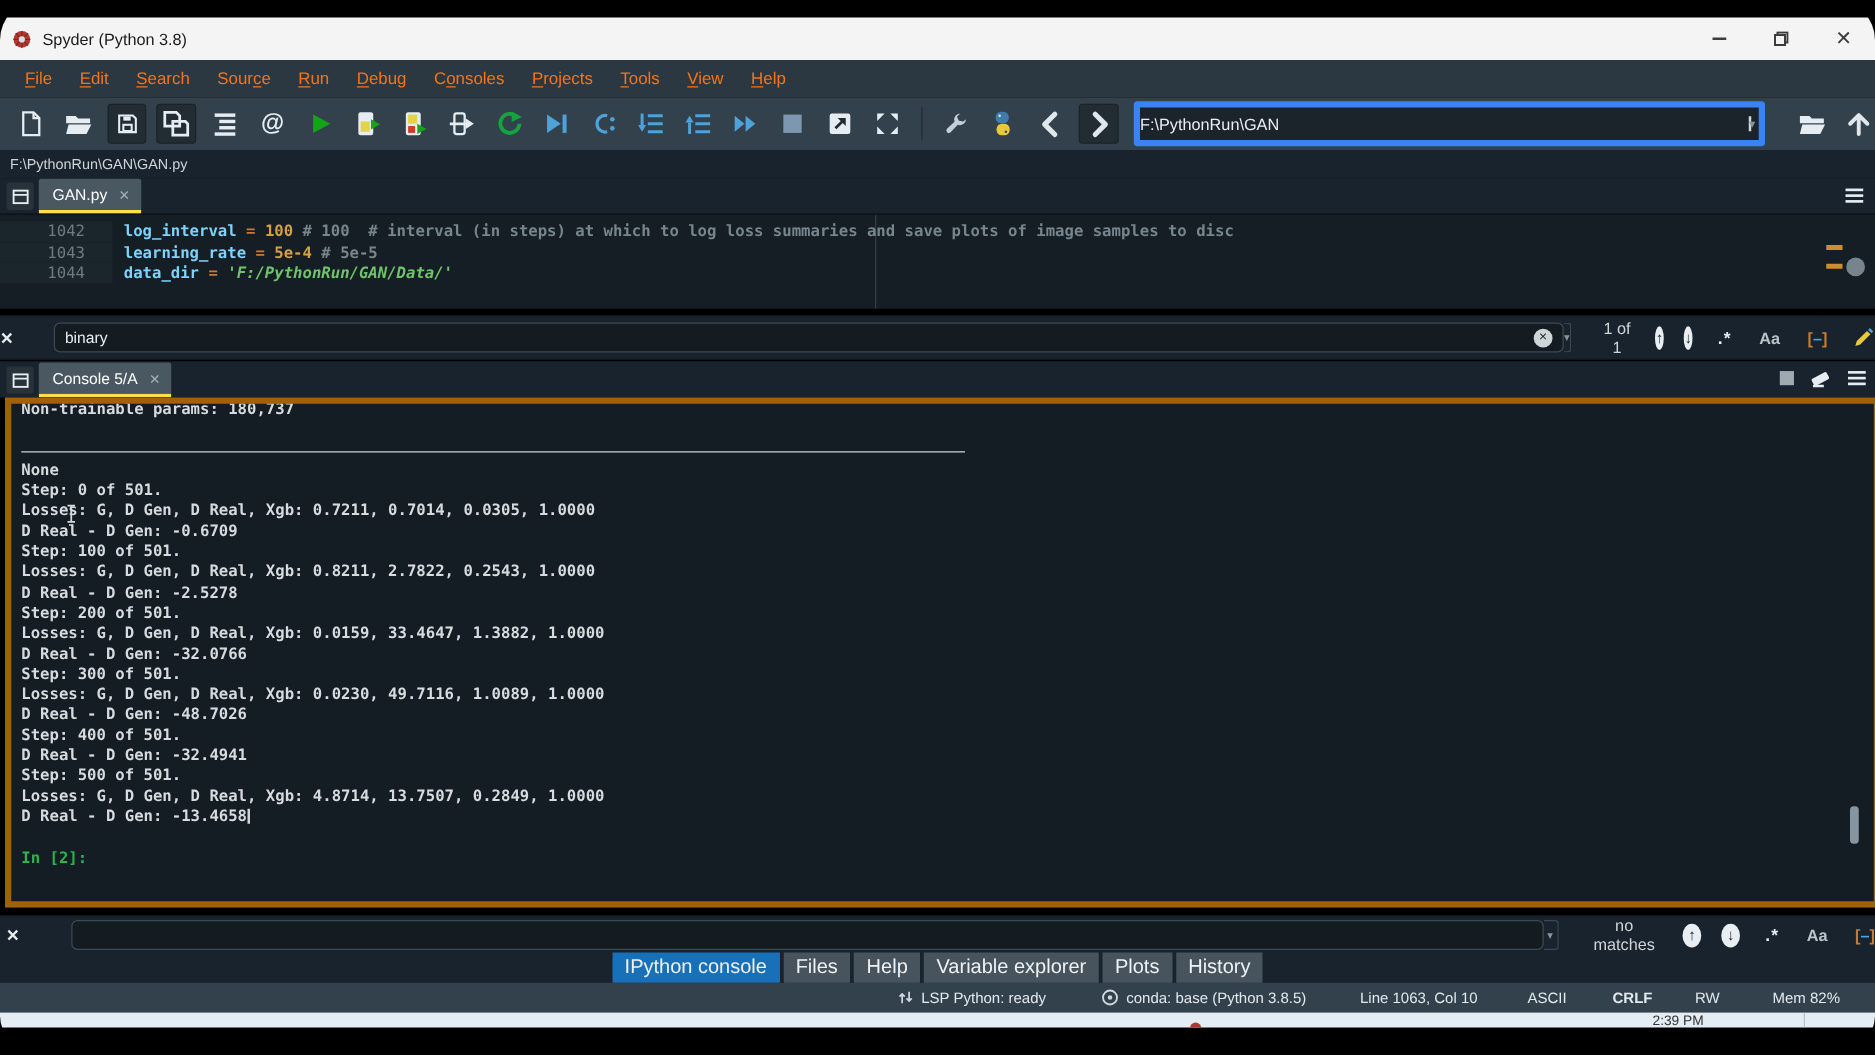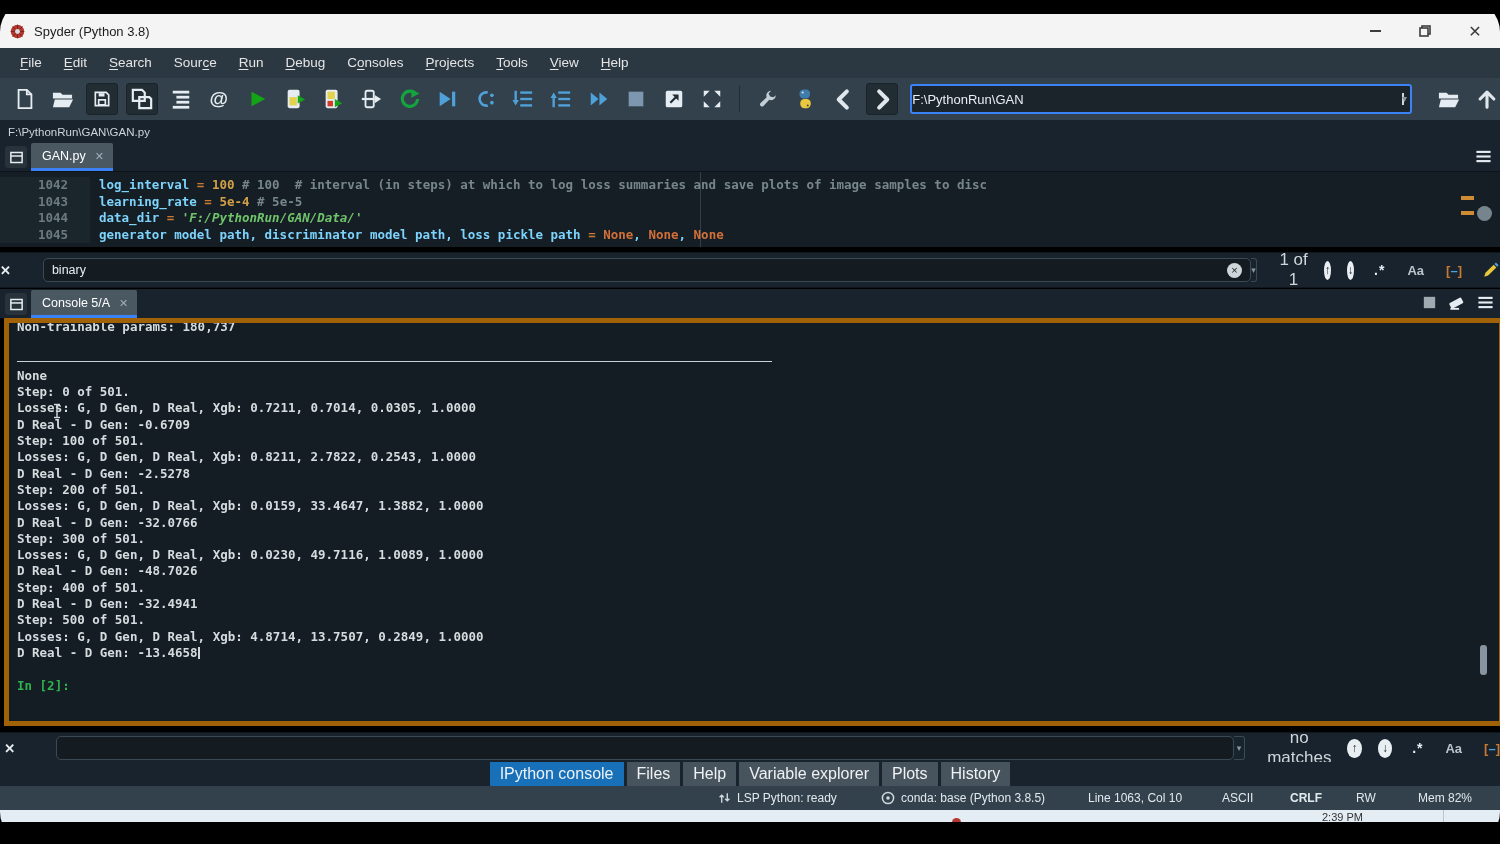--- a/index.html
+++ b/index.html
@@ -10,72 +10,72 @@
 
   
   .titlebar{top:14px;left:0;width:1500px;height:34px;background:#f4f4f4;display:flex;align-items:center;}
   .title-text{font-size:13px;color:#1b1b1b;margin-left:8px;}
   .win-controls{position:absolute;right:0;top:0;height:34px;display:flex;align-items:center;}
   .wbtn{width:50px;height:34px;display:flex;align-items:center;justify-content:center;color:#3c3c3c;font-size:14px;}
   .min-glyph{width:11px;height:1px;border-top:2px solid #3c3c3c;display:inline-block;}
 
   
   .menubar{top:48px;left:0;width:1500px;height:30px;background:#2b3841;display:flex;align-items:center;padding-left:9px;gap:0;}
-  .menu-item{color:#e5e5e5;font-size:13.5px;padding:0 11px;line-height:30px;}
+  .menu-item{color:#f97316;font-size:13.5px;padding:0 11px;line-height:30px;}
   .menu-item u{text-underline-offset:2px;}
 
   
   .toolbar{top:78px;left:0;width:1500px;height:42px;background:#32414B;display:flex;align-items:center;padding-left:6px;}
   .tbtn{width:30px;height:30px;display:flex;align-items:center;justify-content:center;margin:0 4px;border-radius:3px;}
   .tbtn.boxed{background:#222c33;border:1px solid #1a232a;}
   .at-glyph{color:#e6edf2;font-size:19px;font-weight:bold;}
   .vsep{width:1px;height:26px;background:#222c33;margin:0 8px;}
-  .pathbox{height:26px;width:498px;background:#1b242b;border:2px solid #3b82f6;border-radius:3px;
+  .pathbox{height:26px;width:498px;background:#1b242b;border:5px solid #3b82f6;border-radius:3px;
            display:flex;align-items:center;color:#e8eef2;font-size:13px;margin:0 18px 0 8px;position:relative;}
   .pathbox .caret{position:absolute;right:6px;color:#8a949b;font-size:10px;}
 
   
   .pathbar{top:120px;left:0;width:1500px;height:23px;background:#19232d;color:#ccd4da;font-size:11.5px;
            display:flex;align-items:center;padding-left:8px;border-bottom:1px solid #10161b;}
 
   
   .tabbar{left:0;width:1500px;height:28px;background:#19232d;display:flex;align-items:flex-end;}
   .browse-btn{width:22px;height:22px;background:#27323a;border-radius:3px;margin:0 4px 3px 5px;
               display:flex;align-items:center;justify-content:center;}
-  .tab{display:flex;align-items:center;background:#4a5862;border-bottom:3px solid #3b82f6;
+  .tab{display:flex;align-items:center;background:#4a5862;border-bottom:3px solid #fde047;
        padding:3px 9px 2px 11px;color:#fff;font-size:12.5px;height:20px;border-radius:2px 2px 0 0;}
   .tab .tclose{color:#9fb0ba;font-size:11px;margin-left:9px;}
   .hamb{position:absolute;right:8px;top:6px;}
   .pane-icons{position:absolute;right:6px;top:4px;display:flex;gap:10px;align-items:center;}
 
   
   .editor{top:171px;left:0;width:1500px;height:75px;background:#151e24;border-top:1px solid #0d1318;overflow:hidden;}
   .ruler{position:absolute;left:700px;top:0;width:1px;height:75px;background:rgba(220,230,240,0.16);}
   .crow{display:flex;height:16.5px;line-height:16.5px;font-family:"DejaVu Sans Mono",monospace;font-size:12.5px;font-weight:700;}
-  .lnum{width:68px;text-align:right;color:#6d7a82;background:#1b252c;padding-right:22px;flex:none;font-weight:700;}
+  .lnum{width:68px;text-align:right;color:#6d7a82;background:#1b252c;padding-right:22px;flex:none;font-weight:400;}
   .ccode{padding-left:9px;white-space:pre;}
   .sg-var{color:#7dd3fc;}
   .sg-op{color:#cc7832;}
   .sg-num{color:#d3a048;}
   .sg-com{color:#77868e;}
   .sg-str{color:#6fc36a;font-style:italic;}
   .sg-kw{color:#d2703a;}
   .flag{position:absolute;width:13px;height:4px;background:#cf8c34;right:26px;}
   .knob{position:absolute;right:8px;width:15px;height:15px;border-radius:50%;background:#76848e;}
 
   
   .findbar{left:0;width:1500px;height:32px;background:#19232d;display:flex;align-items:center;border-top:1px solid #10161b;border-bottom:1px solid #10161b;}
   .closex{color:#e8eef2;font-size:13px;font-weight:bold;width:26px;text-align:center;}
   .finput{height:22px;background:#141c22;border:1px solid #3a4a54;border-radius:5px;flex:none;
           display:flex;align-items:center;color:#e8eef2;font-size:12.5px;padding:0 8px;position:relative;}
   .clearbtn{position:absolute;right:8px;width:15px;height:15px;border-radius:50%;background:#cfd6da;color:#222;
             font-size:11px;line-height:15px;text-align:center;}
   .fdrop{width:14px;height:22px;border:1px solid #3a4a54;border-left:none;border-radius:0 3px 3px 0;
          color:#8a949b;font-size:9px;display:flex;align-items:center;justify-content:center;}
-  .fcount{color:#cfd6da;font-size:17px;margin:0 0 0 22px;width:78px;text-align:center;}
+  .fcount{color:#cfd6da;font-size:13px;margin:0 0 0 22px;width:78px;text-align:center;}
   .circlebtn{width:19px;height:19px;border-radius:50%;background:#e8eef2;color:#222c33;font-size:12px;font-weight:bold;
              display:flex;align-items:center;justify-content:center;margin-left:16px;}
   .fregex{color:#e8eef2;font-size:14px;font-weight:bold;margin-left:20px;letter-spacing:1px;}
   .fcase{color:#b9c4cb;font-size:13px;font-weight:bold;margin-left:22px;}
   .fword{font-size:13px;font-weight:bold;margin-left:22px;color:#c97a2e;}
   .fword i{font-style:normal;color:#4ea2d9;}
   .fpencil{margin-left:20px;}
 
   
   .console-box{top:318px;left:4px;width:1490px;height:398px;background:#141d23;border:5px solid #a16207;overflow:hidden;}
@@ -349,24 +349,20 @@
           <span class="lnum">1042</span>
           <div class="ccode"><span class="sg-var">log_interval </span><span class="sg-op">= </span><span class="sg-num">100 </span><span class="sg-com"># 100  # interval (in steps) at which to log loss summaries and save plots of image samples to disc</span></div>
         </div>
         <div class="crow">
           <span class="lnum">1043</span>
           <div class="ccode"><span class="sg-var">learning_rate </span><span class="sg-op">= </span><span class="sg-num">5e-4 </span><span class="sg-com"># 5e-5</span></div>
         </div>
         <div class="crow">
           <span class="lnum">1044</span>
           <div class="ccode"><span class="sg-var">data_dir </span><span class="sg-op">= </span><span class="sg-str">'F:/PythonRun/GAN/Data/'</span></div>
-        </div>
-        <div class="crow">
-          <span class="lnum">1045</span>
-          <div class="ccode"><span class="sg-var">generator model path, discriminator model path, loss pickle path </span><span class="sg-op">= </span><span class="sg-kw">None</span><span class="sg-var">, </span><span class="sg-kw">None</span><span class="sg-var">, </span><span class="sg-kw">None</span></div>
         </div>
       </div>
     <div class="ruler"></div>
   </div>
   <div class="abs flag" style="top:196px;"></div>
   <div class="abs flag" style="top:211px;"></div>
   <div class="abs knob" style="top:206px;"></div>
 
   <div class="abs findbar" style="top:252px;height:34px;">
     <span class="closex">✕</span>

